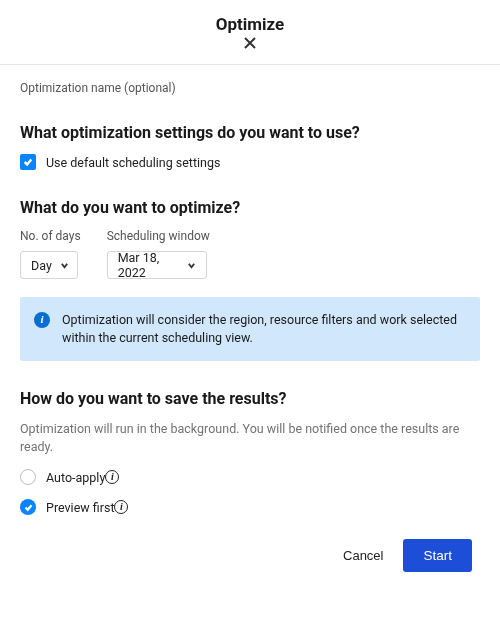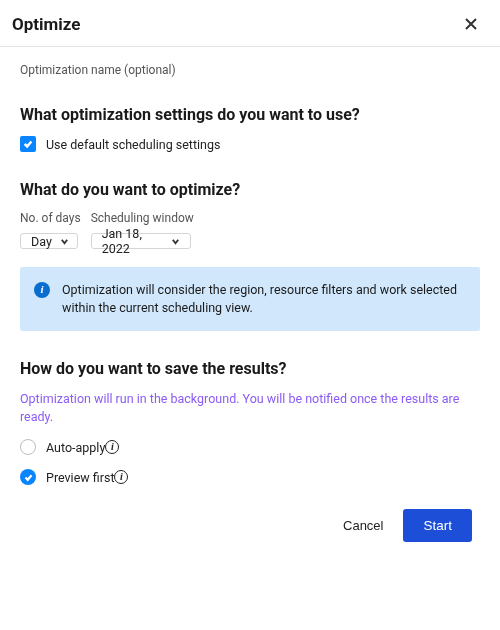--- a/index.html
+++ b/index.html
@@ -7,65 +7,66 @@
   body {
     width:500px; height:630px;
     font-family: -apple-system, BlinkMacSystemFont, "Segoe UI", Roboto, Arial, sans-serif;
     color:#1a1a1a;
     background:#fff;
     font-size:13px;
   }
   .modal { width:500px; }
   .header {
     display:flex; align-items:center; justify-content:space-between;
-    padding:14px 20px 12px 12px;
+    padding:14px 20px 12px 20px;
     border-bottom:1px solid #e4e4e4;
+    flex-direction:column;
   }
   .title { font-size:17px; font-weight:700; }
   .close { width:18px; height:18px; cursor:pointer; display:flex; align-items:center; justify-content:center; }
   .close svg { width:14px; height:14px; stroke:#333; stroke-width:2; }
   .body { padding:16px 20px 10px 20px; }
   .field-label { font-size:12px; color:#555; margin-bottom:6px; }
   .text-input {
     width:260px; height:32px; border:1px solid #d5d5d5; border-radius:2px;
     padding:0 10px; font-size:12.5px; color:#222;
   }
   .section-heading { font-size:16px; font-weight:700; margin-top:28px; margin-bottom:12px; }
   .checkbox-row { display:flex; align-items:center; gap:10px; }
   .cb {
     width:16px; height:16px; border-radius:2px; background:#0a84ff;
     display:flex; align-items:center; justify-content:center; cursor:pointer;
     flex-shrink:0;
   }
   .cb svg { width:10px; height:10px; stroke:#fff; stroke-width:3; fill:none; }
   .checkbox-label { font-size:12.5px; color:#222; }
-  .row { display:flex; gap:10px; margin-top:0; }
+  .row { display:flex; gap:26px; margin-top:0; }
   .col .field-label { margin-bottom:8px; }
   .select {
-    height:16px; border:1px solid #d5d5d5; border-radius:3px;
+    height:28px; border:1px solid #d5d5d5; border-radius:3px;
     padding:0 10px; font-size:12.5px; color:#222; background:#fff;
     display:flex; align-items:center; gap:8px; cursor:pointer;
   }
   .select.sm { width:58px; justify-content:space-between; }
   .select.lg { width:100px; justify-content:space-between; }
   .chev svg { width:9px; height:9px; stroke:#333; stroke-width:2; fill:none; }
   .info-box {
     background:#d1e8fc; border-radius:2px;
     padding:14px 16px 14px 14px;
     display:flex; gap:12px; margin-top:18px;
     font-size:12.5px; color:#1a1a1a; line-height:1.45;
     width:100%;
   }
   .info-icon {
     width:16px; height:16px; border-radius:50%; background:#0a6ed1;
     display:flex; align-items:center; justify-content:center; flex-shrink:0;
     margin-top:1px;
   }
   .info-icon span { color:#fff; font-weight:700; font-size:11px; font-style:italic; font-family:Georgia, serif; }
-  .sub-text { font-size:12.5px; color:#8b5cf6; line-height:1.4; }
+  .sub-text { font-size:12.5px; color:#737373; line-height:1.4; }
   .radio-group { margin-top:14px; display:flex; flex-direction:column; gap:14px; }
   .radio-row { display:flex; align-items:center; gap:10px; }
   .radio {
     width:16px; height:16px; border-radius:50%;
     border:1px solid #bdbdbd; background:#fff; cursor:pointer;
     display:flex; align-items:center; justify-content:center; flex-shrink:0;
   }
   .radio.checked { border:none; background:#0a84ff; }
   .radio.checked svg { width:9px; height:9px; stroke:#fff; stroke-width:3; fill:none; }
   .radio-label { font-size:12.5px; color:#222; display:flex; align-items:center; }
@@ -122,21 +123,21 @@
         <div class="select sm">
           <span>Day</span>
           <span class="chev"><svg viewBox="0 0 10 10">
                 <path d="M2 3 L5 7 L8 3"></path>
               </svg></span>
         </div>
       </div>
       <div class="col">
         <div class="field-label">Scheduling window</div>
         <div class="select lg">
-          <span>Jan 18, 2022</span>
+          <span>Mar 18, 2022</span>
           <span class="chev"><svg viewBox="0 0 10 10">
                 <path d="M2 3 L5 7 L8 3"></path>
               </svg></span>
         </div>
       </div>
     </div>
 
     <div class="info-box">
       <div class="info-icon">
           <span>i</span>

